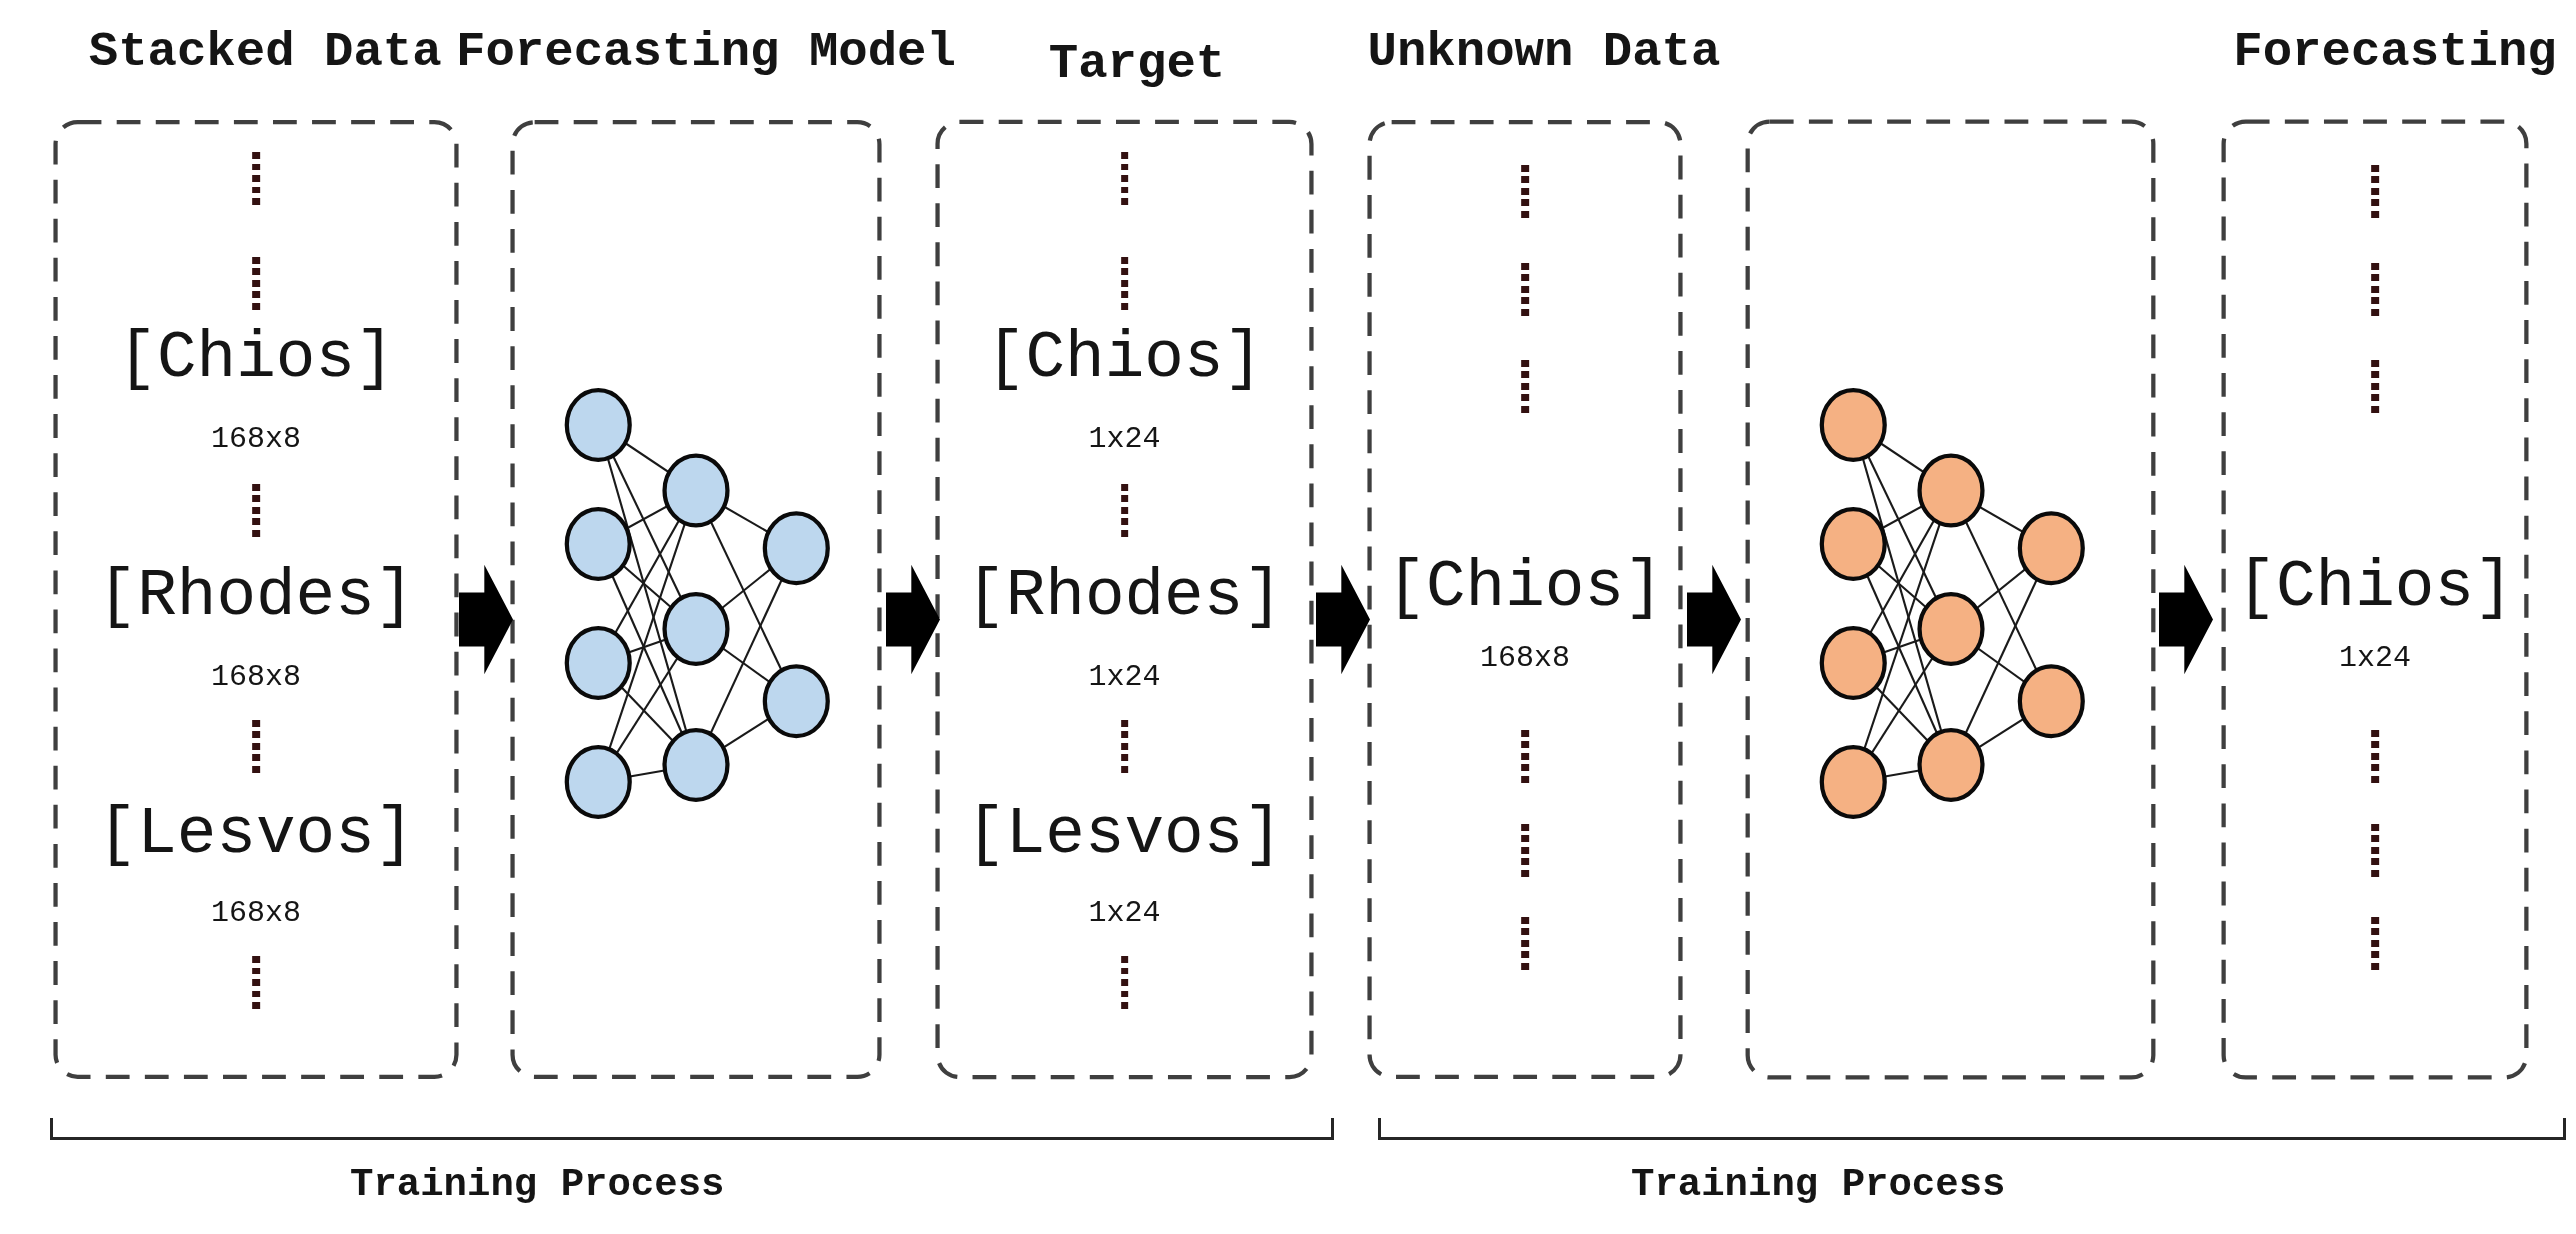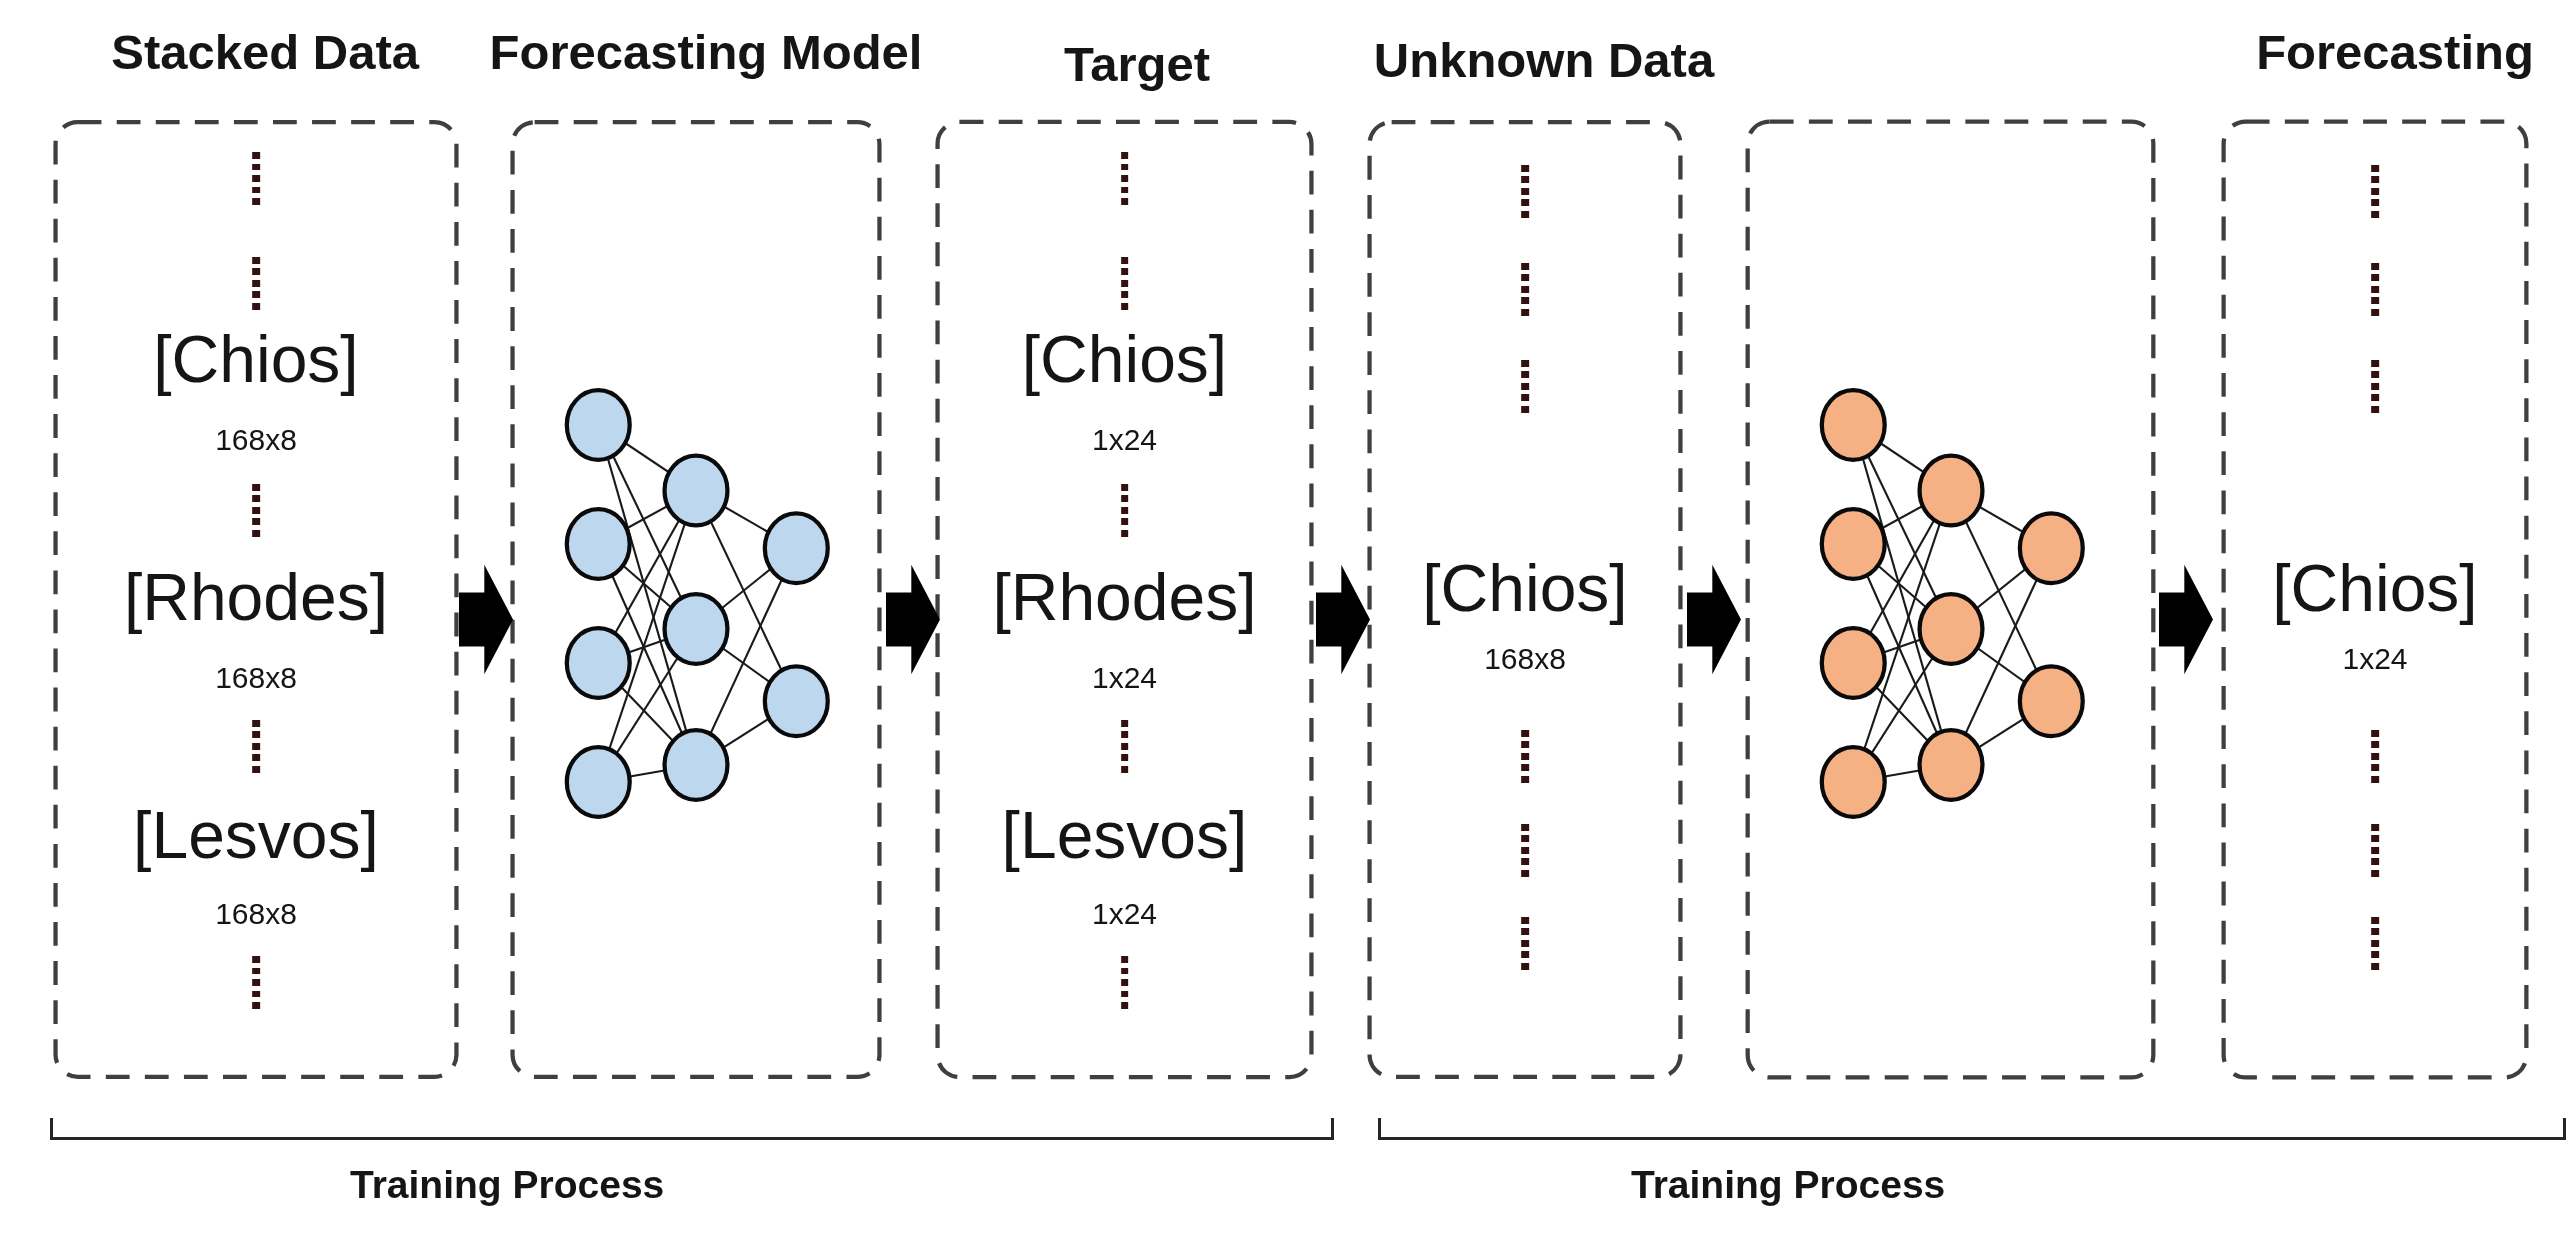--- a/index.html
+++ b/index.html
@@ -1,16 +1,16 @@
 <!DOCTYPE html>
 <html style="font-size:13.6px"><head>
 <meta charset="utf-8">
 <style>
   html,body{margin:0;padding:0;background:#ffffff;}
-  #canvas{position:relative;overflow:hidden;background:#ffffff;font-family:Liberation Sans, sans-serif;}
+  #canvas{position:relative;overflow:hidden;background:#ffffff;font-family:Liberation Mono, monospace;}
   .header{position:absolute;text-align:center;font-weight:700;font-size:49px;line-height:53px;white-space:nowrap;}
   .box{position:absolute;}
   .box > svg.frame{position:absolute;left:0;top:0;}
   .name{position:absolute;left:0;width:100%;text-align:center;font-weight:400;font-size:66px;line-height:88px;white-space:nowrap;}
   .dim{position:absolute;left:0;width:100%;text-align:center;font-weight:400;font-size:30px;line-height:41px;white-space:nowrap;}
   .dots{position:absolute;left:50%;transform:translateX(-50%);width:7.7px;height:53px;}
   .net{position:absolute;left:50%;transform:translateX(-50%);}
   .arrow{position:absolute;}
   .bracket{position:absolute;border-left:3.4px solid;border-right:3.4px solid;border-bottom:3.4px solid;}
   .process-label{position:absolute;text-align:left;font-weight:700;font-size:39px;line-height:44px;white-space:nowrap;}
@@ -81,21 +81,21 @@
       <div class="name" style="top: 196px;">[Chios]</div>
       <div class="dim" style="top: 300px;">1x24</div>
       <div class="dots" style="top: 365px; background: repeating-linear-gradient(rgb(51, 17, 17) 0px, rgb(51, 17, 17) 6.8px, transparent 6.8px, transparent 11.5px);"></div>
       <div class="name" style="top: 434px;">[Rhodes]</div>
       <div class="dim" style="top: 538px;">1x24</div>
       <div class="dots" style="top: 601px; background: repeating-linear-gradient(rgb(51, 17, 17) 0px, rgb(51, 17, 17) 6.8px, transparent 6.8px, transparent 11.5px);"></div>
       <div class="name" style="top: 672px;">[Lesvos]</div>
       <div class="dim" style="top: 774px;">1x24</div>
       <div class="dots" style="top: 837px; background: repeating-linear-gradient(rgb(51, 17, 17) 0px, rgb(51, 17, 17) 6.8px, transparent 6.8px, transparent 11.5px);"></div>
     </div>
-    <div class="header" style="left: 1289px; width: 510px; top: 25.5px; margin-top: 8px;">Unknown Data</div>
+    <div class="header" style="left: 1289px; width: 510px; top: 25.5px;">Unknown Data</div>
     <div class="box" style="left: 1367px; top: 119px; width: 316px; height: 961px;">
       <svg class="frame" width="316" height="961" viewBox="0 0 372 1130">
         <rect x="3" y="3" width="366" height="1124" rx="26" fill="none" stroke="#3f3f3f" stroke-width="5" stroke-dasharray="28 18"></rect>
       </svg>
       <div class="dots" style="top: 46px; background: repeating-linear-gradient(rgb(51, 17, 17) 0px, rgb(51, 17, 17) 6.8px, transparent 6.8px, transparent 11.5px);"></div>
       <div class="dots" style="top: 144px; background: repeating-linear-gradient(rgb(51, 17, 17) 0px, rgb(51, 17, 17) 6.8px, transparent 6.8px, transparent 11.5px);"></div>
       <div class="dots" style="top: 241px; background: repeating-linear-gradient(rgb(51, 17, 17) 0px, rgb(51, 17, 17) 6.8px, transparent 6.8px, transparent 11.5px);"></div>
       <div class="name" style="top: 425px;">[Chios]</div>
       <div class="dim" style="top: 519px;">168x8</div>
       <div class="dots" style="top: 611px; background: repeating-linear-gradient(rgb(51, 17, 17) 0px, rgb(51, 17, 17) 6.8px, transparent 6.8px, transparent 11.5px);"></div>

